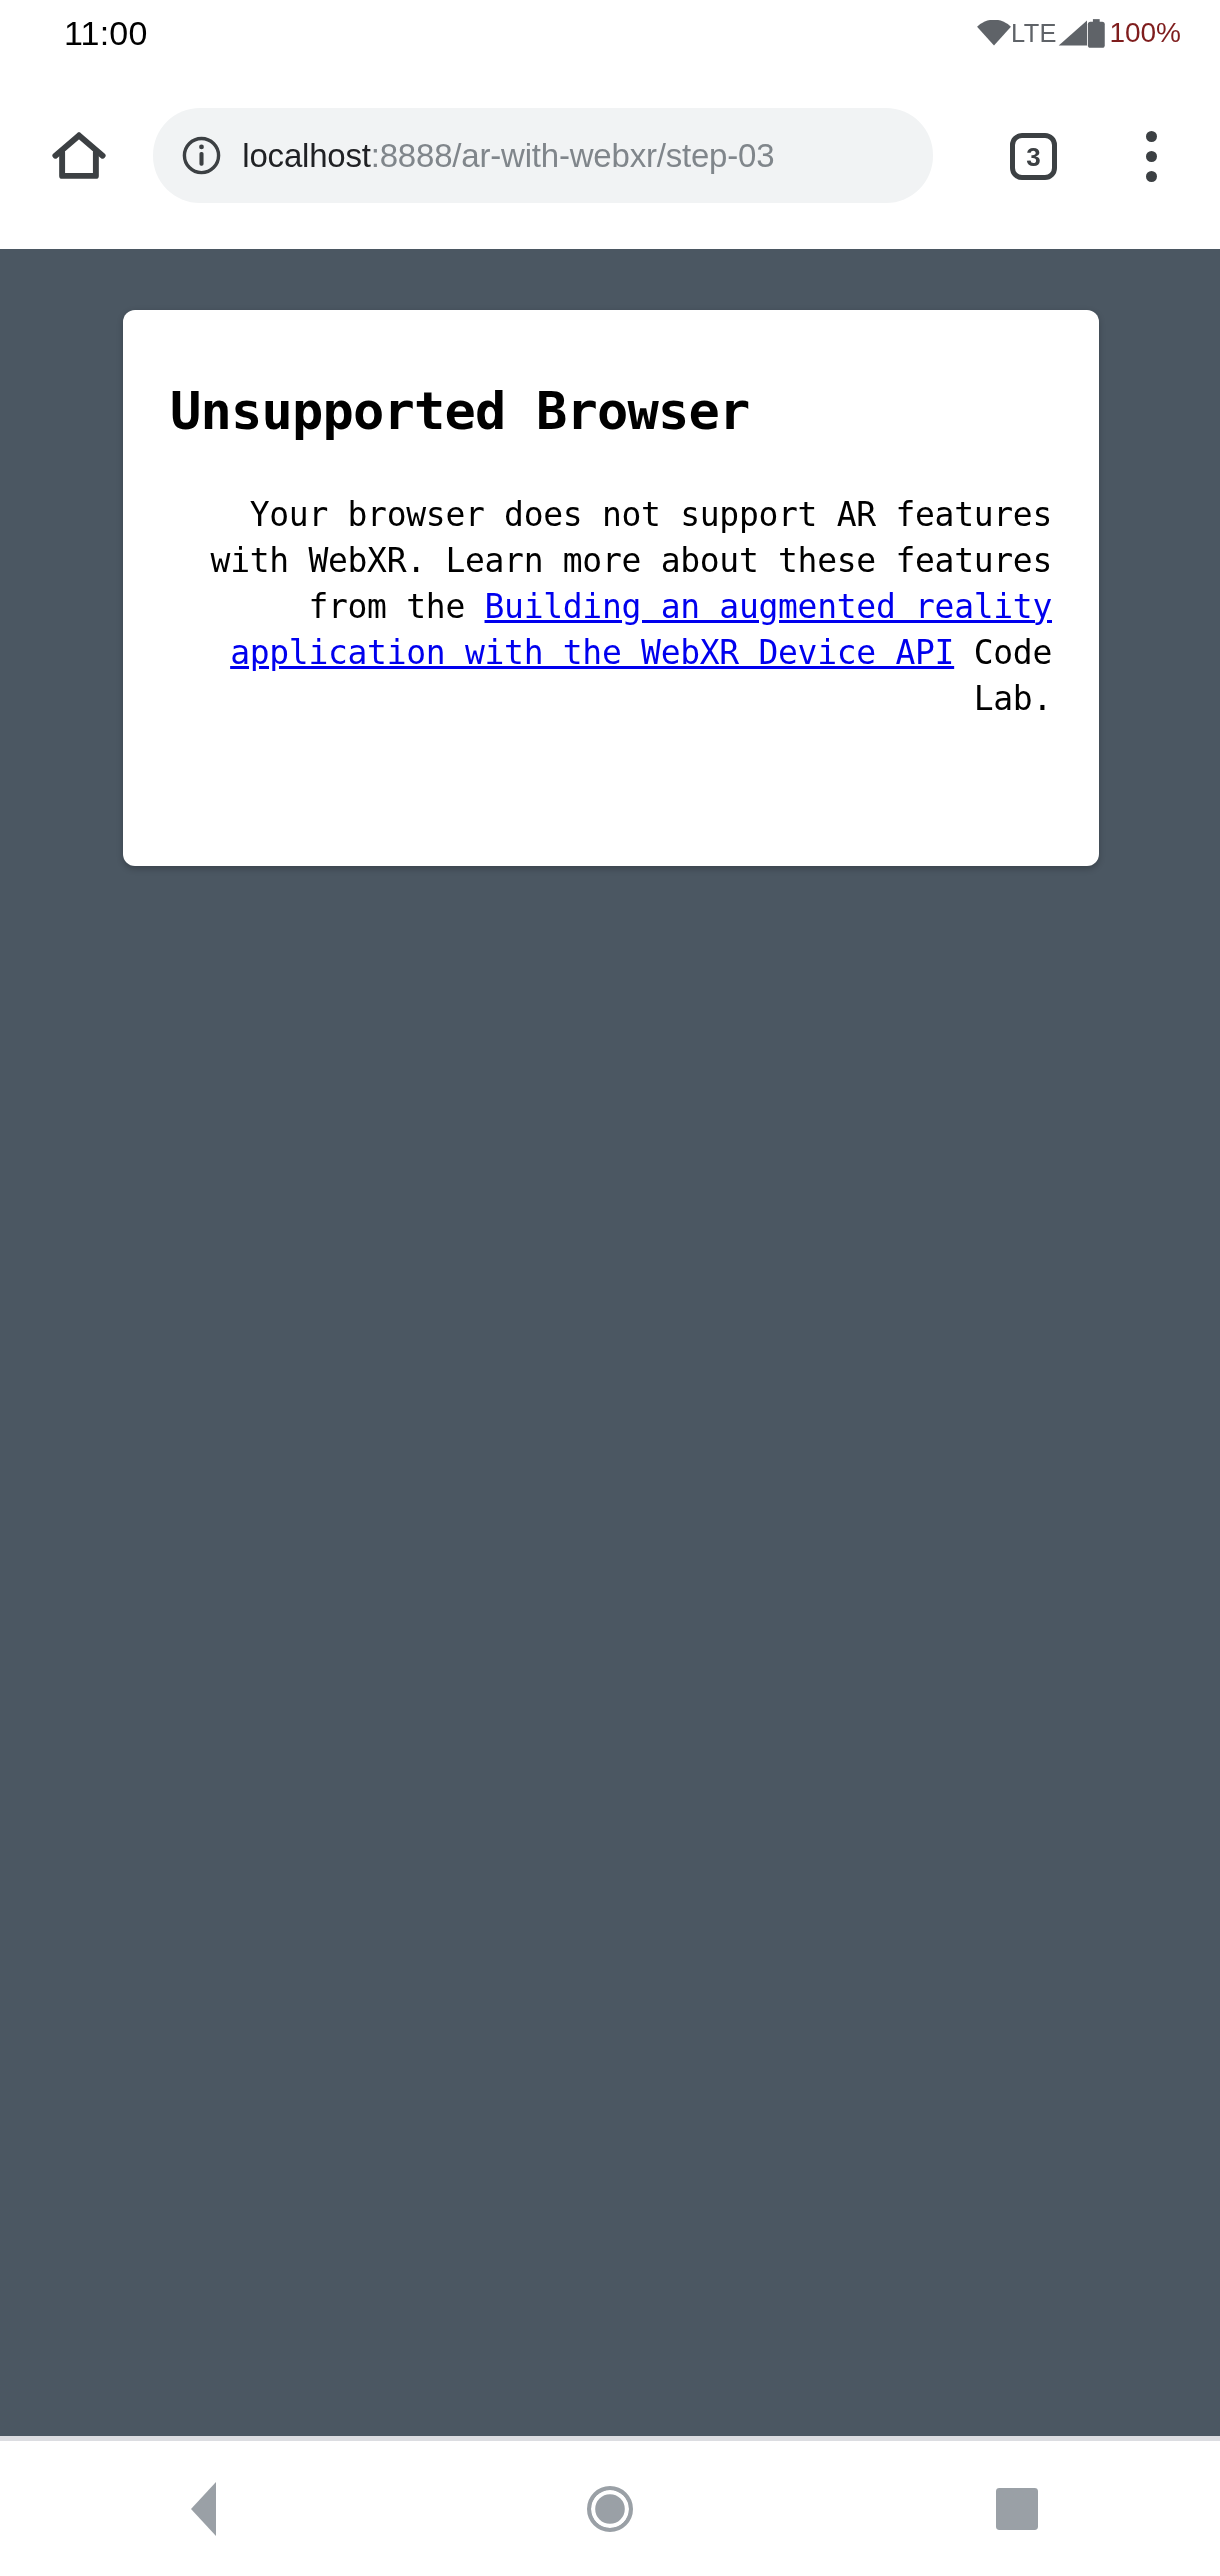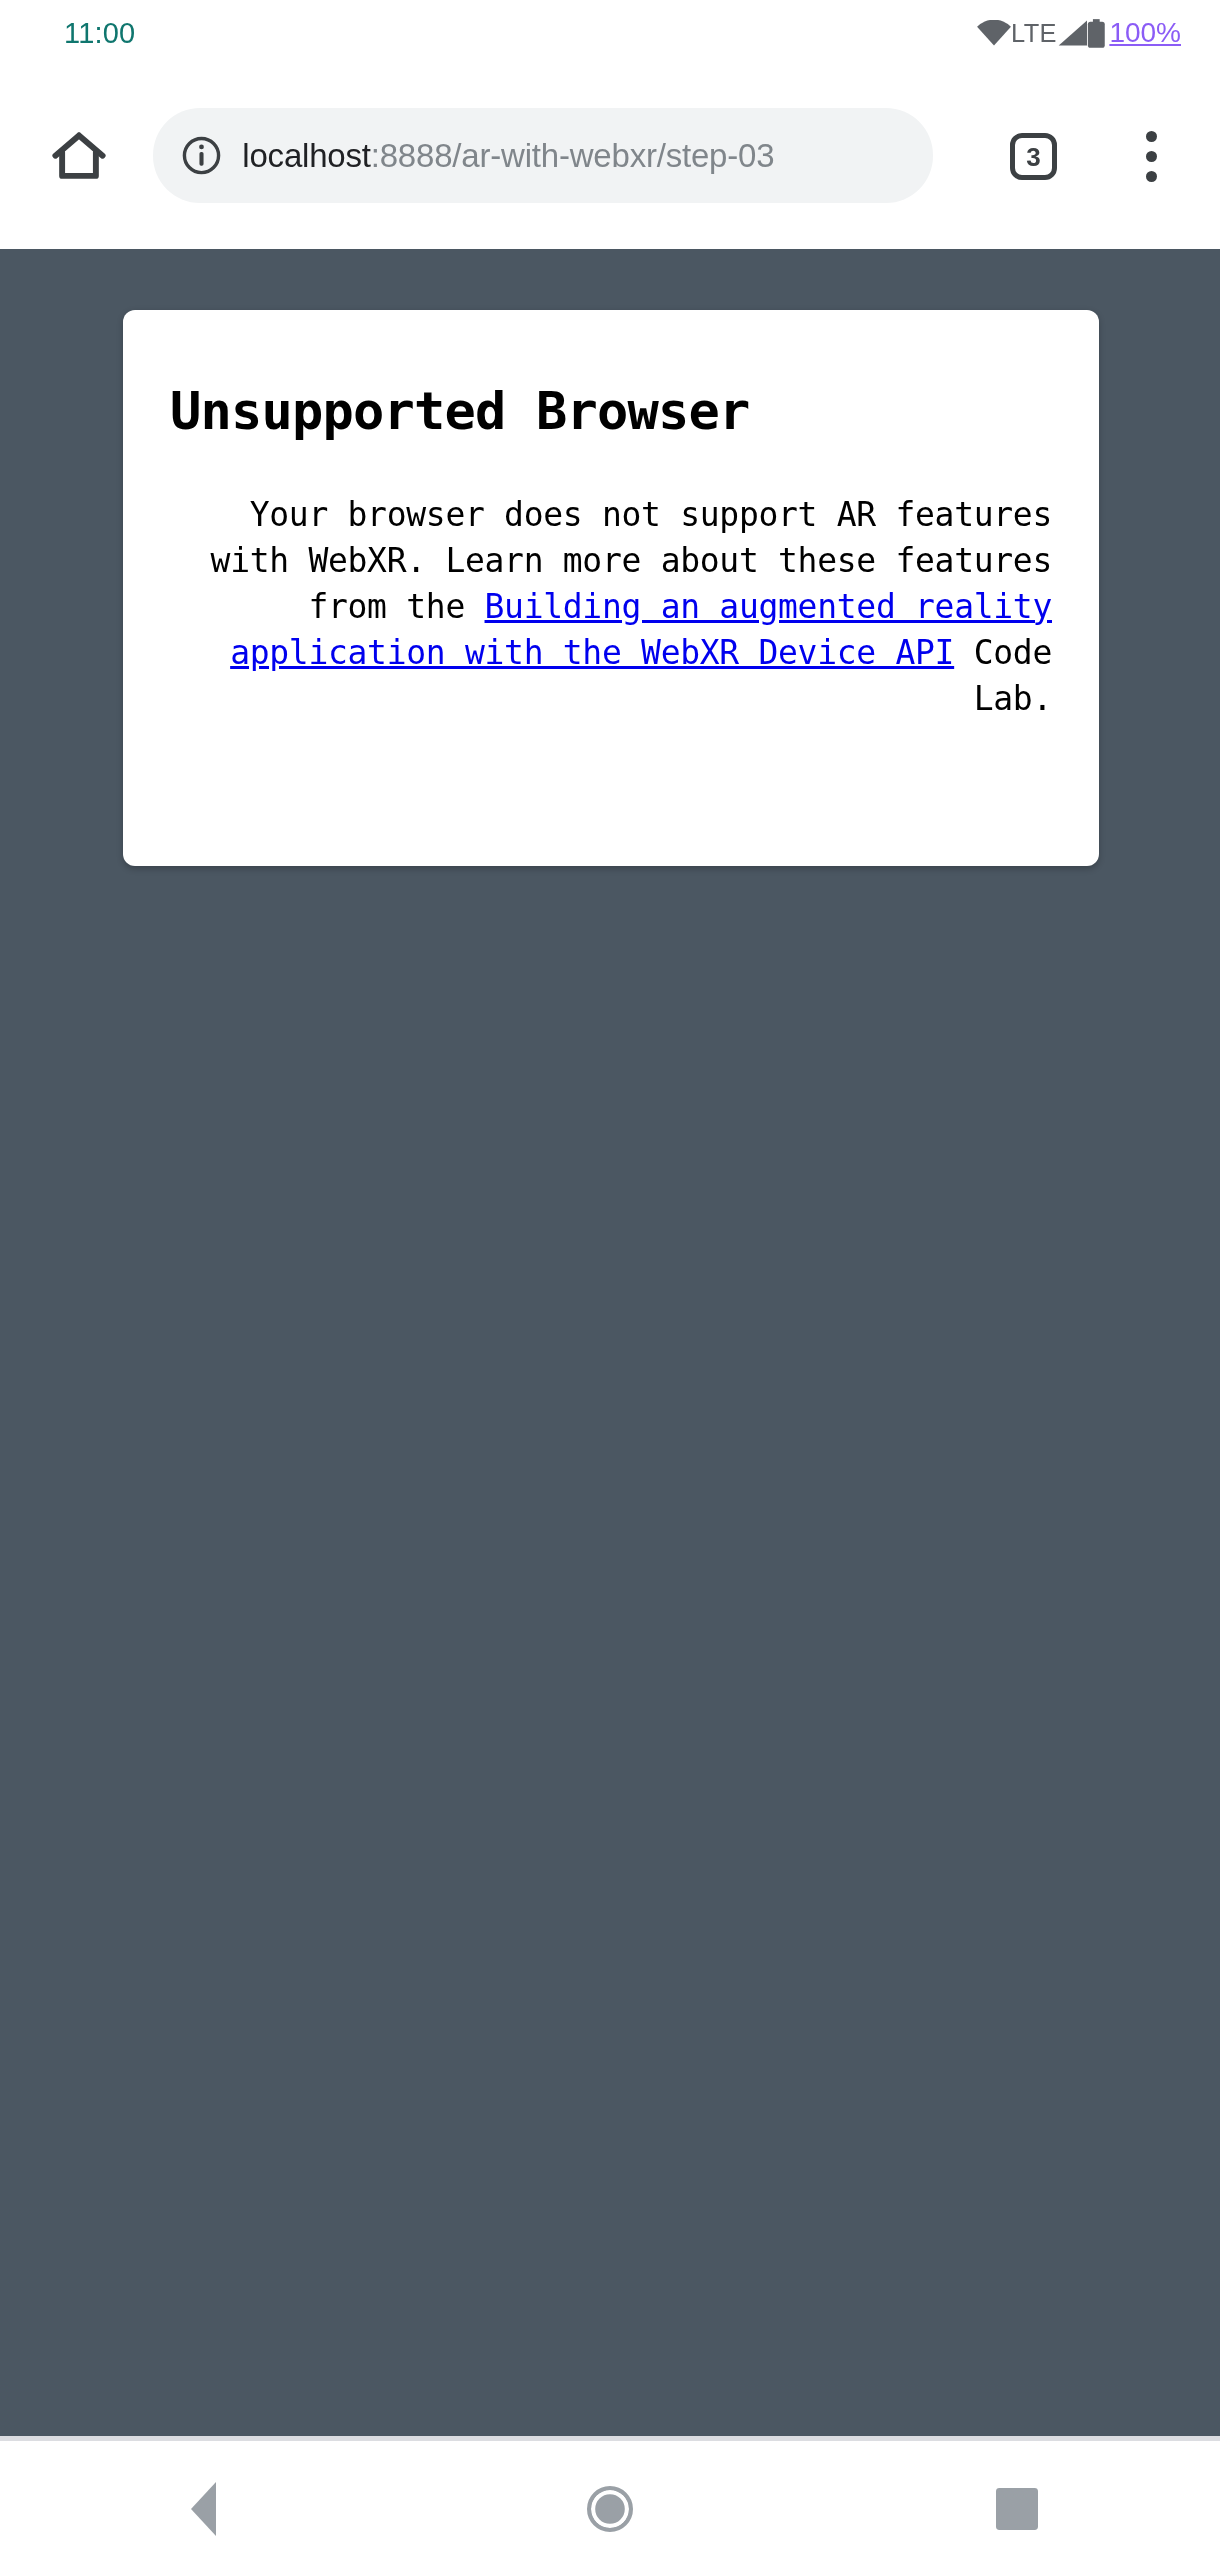--- a/index.html
+++ b/index.html
@@ -18,33 +18,33 @@
   
   .statusbar {
     position: absolute; left: 0; top: 0;
     width: 1220px; height: 66px;
     background: #ffffff;
     display: flex; align-items: center;
   }
   .status-time {
     position: absolute; left: 64px; top: 50%;
     transform: translateY(-50%);
-    font-size: 29px; color: #0f766e;
+    font-size: 34px; color: #000000;
     letter-spacing: 0.2px;
   }
   .status-right {
     position: absolute; right: 39px; top: 50%;
     transform: translateY(-50%);
     display: flex; align-items: center; gap: 0;
   }
   .ico-wifi { width: 34px; height: 25.4px; display:block; }
   .lte-label { font-size: 25.4px; color: #5f6368; letter-spacing: 0.4px; }
   .ico-signal { width: 30.5px; height: 25.4px; display:block; }
   .ico-batt { width: 18.6px; height: 29px; display:block; }
-  .batt-pct { font-size: 28px; color: #8b5cf6; margin-left: 3.4px; text-decoration: underline; }
+  .batt-pct { font-size: 28px; color: #7f1d1d; margin-left: 3.4px; }
 
   
   .browserbar {
     position: absolute; left: 0; top: 66px;
     width: 1220px; height: 183px;
     background: #ffffff;
   }
   .home-btn {
     position: absolute; left: 41px; top: 53px;
     width: 75px; height: 75px;

